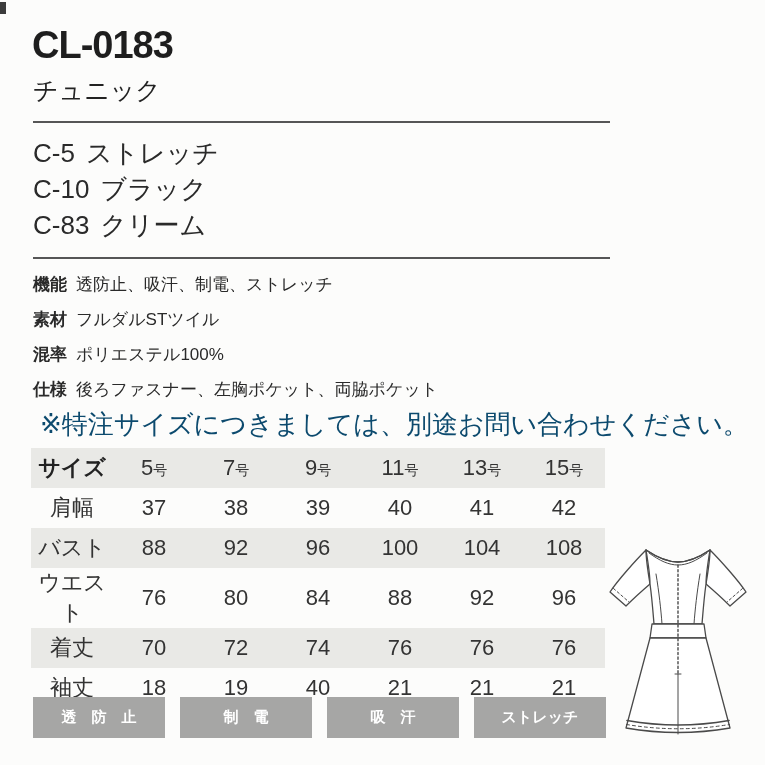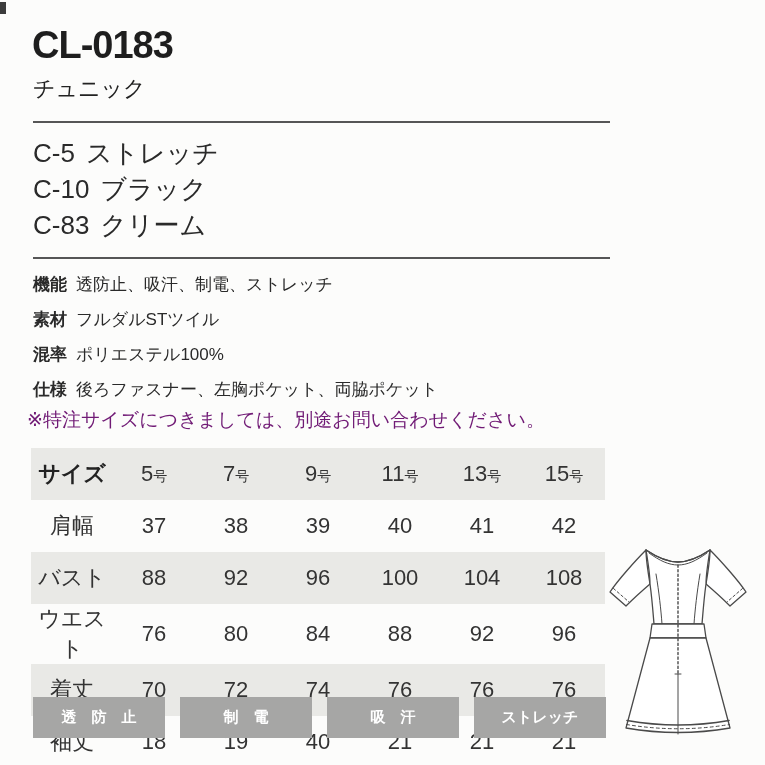--- a/index.html
+++ b/index.html
@@ -9,39 +9,39 @@
     background:#fcfcfb;
     overflow:hidden;
     color:#262626;
     font-family:"Liberation Sans","DejaVu Sans",sans-serif;
   }
   .corner-mark{position:absolute;left:0;top:2px;width:6px;height:12px;background:#3c3c3c;}
   .product-code{
     position:absolute;left:32px;top:24px;margin:0;
     font-size:38px;font-weight:bold;letter-spacing:-1px;color:#1e1e1e;
   }
-  .product-name{position:absolute;left:33px;top:74px;font-size:22px;color:#222;}
+  .product-name{position:absolute;left:33px;top:74px;font-size:25px;color:#222;}
   .rule{position:absolute;left:33px;width:577px;height:2px;background:#565656;}
   .rule-1{top:121px;}
   .rule-2{top:257px;}
   .color-list{
     position:absolute;left:33px;top:135px;margin:0;padding:0;list-style:none;
     font-size:26px;line-height:36px;color:#2a2a2a;
   }
   .color-name{margin-left:11px;}
   .spec-list{position:absolute;left:33px;top:267px;font-size:17px;line-height:35px;color:#2a2a2a;}
   .spec-label{font-weight:bold;margin-right:9px;}
-  .custom-note{position:absolute;left:27px;top:407px;font-size:19px;color:#701a75;}
+  .custom-note{position:absolute;left:40px;top:407px;font-size:26px;color:#0c4a6e;}
   table.size-table{
     position:absolute;left:31px;top:448px;width:574px;
     border-collapse:collapse;table-layout:fixed;
     font-size:22px;color:#333;
   }
   .size-table th,.size-table td{
-    height:52px;padding:0;text-align:center;font-weight:normal;vertical-align:middle;
+    height:40px;padding:0;text-align:center;font-weight:normal;vertical-align:middle;
   }
   .size-table col.label-col{width:82px;}
   .size-table thead tr{background:#e9e9e6;}
   .size-table thead .corner-head{font-weight:bold;color:#222;}
   .size-table tbody tr:nth-child(even){background:#e9e9e6;}
   .size-unit{font-size:14px;}
   .badge-row{position:absolute;left:33px;top:697px;display:flex;gap:15px;}
   .feature-badge{
     width:132px;height:41px;background:#a6a6a5;color:#ffffff;
     font-size:15px;font-weight:bold;

